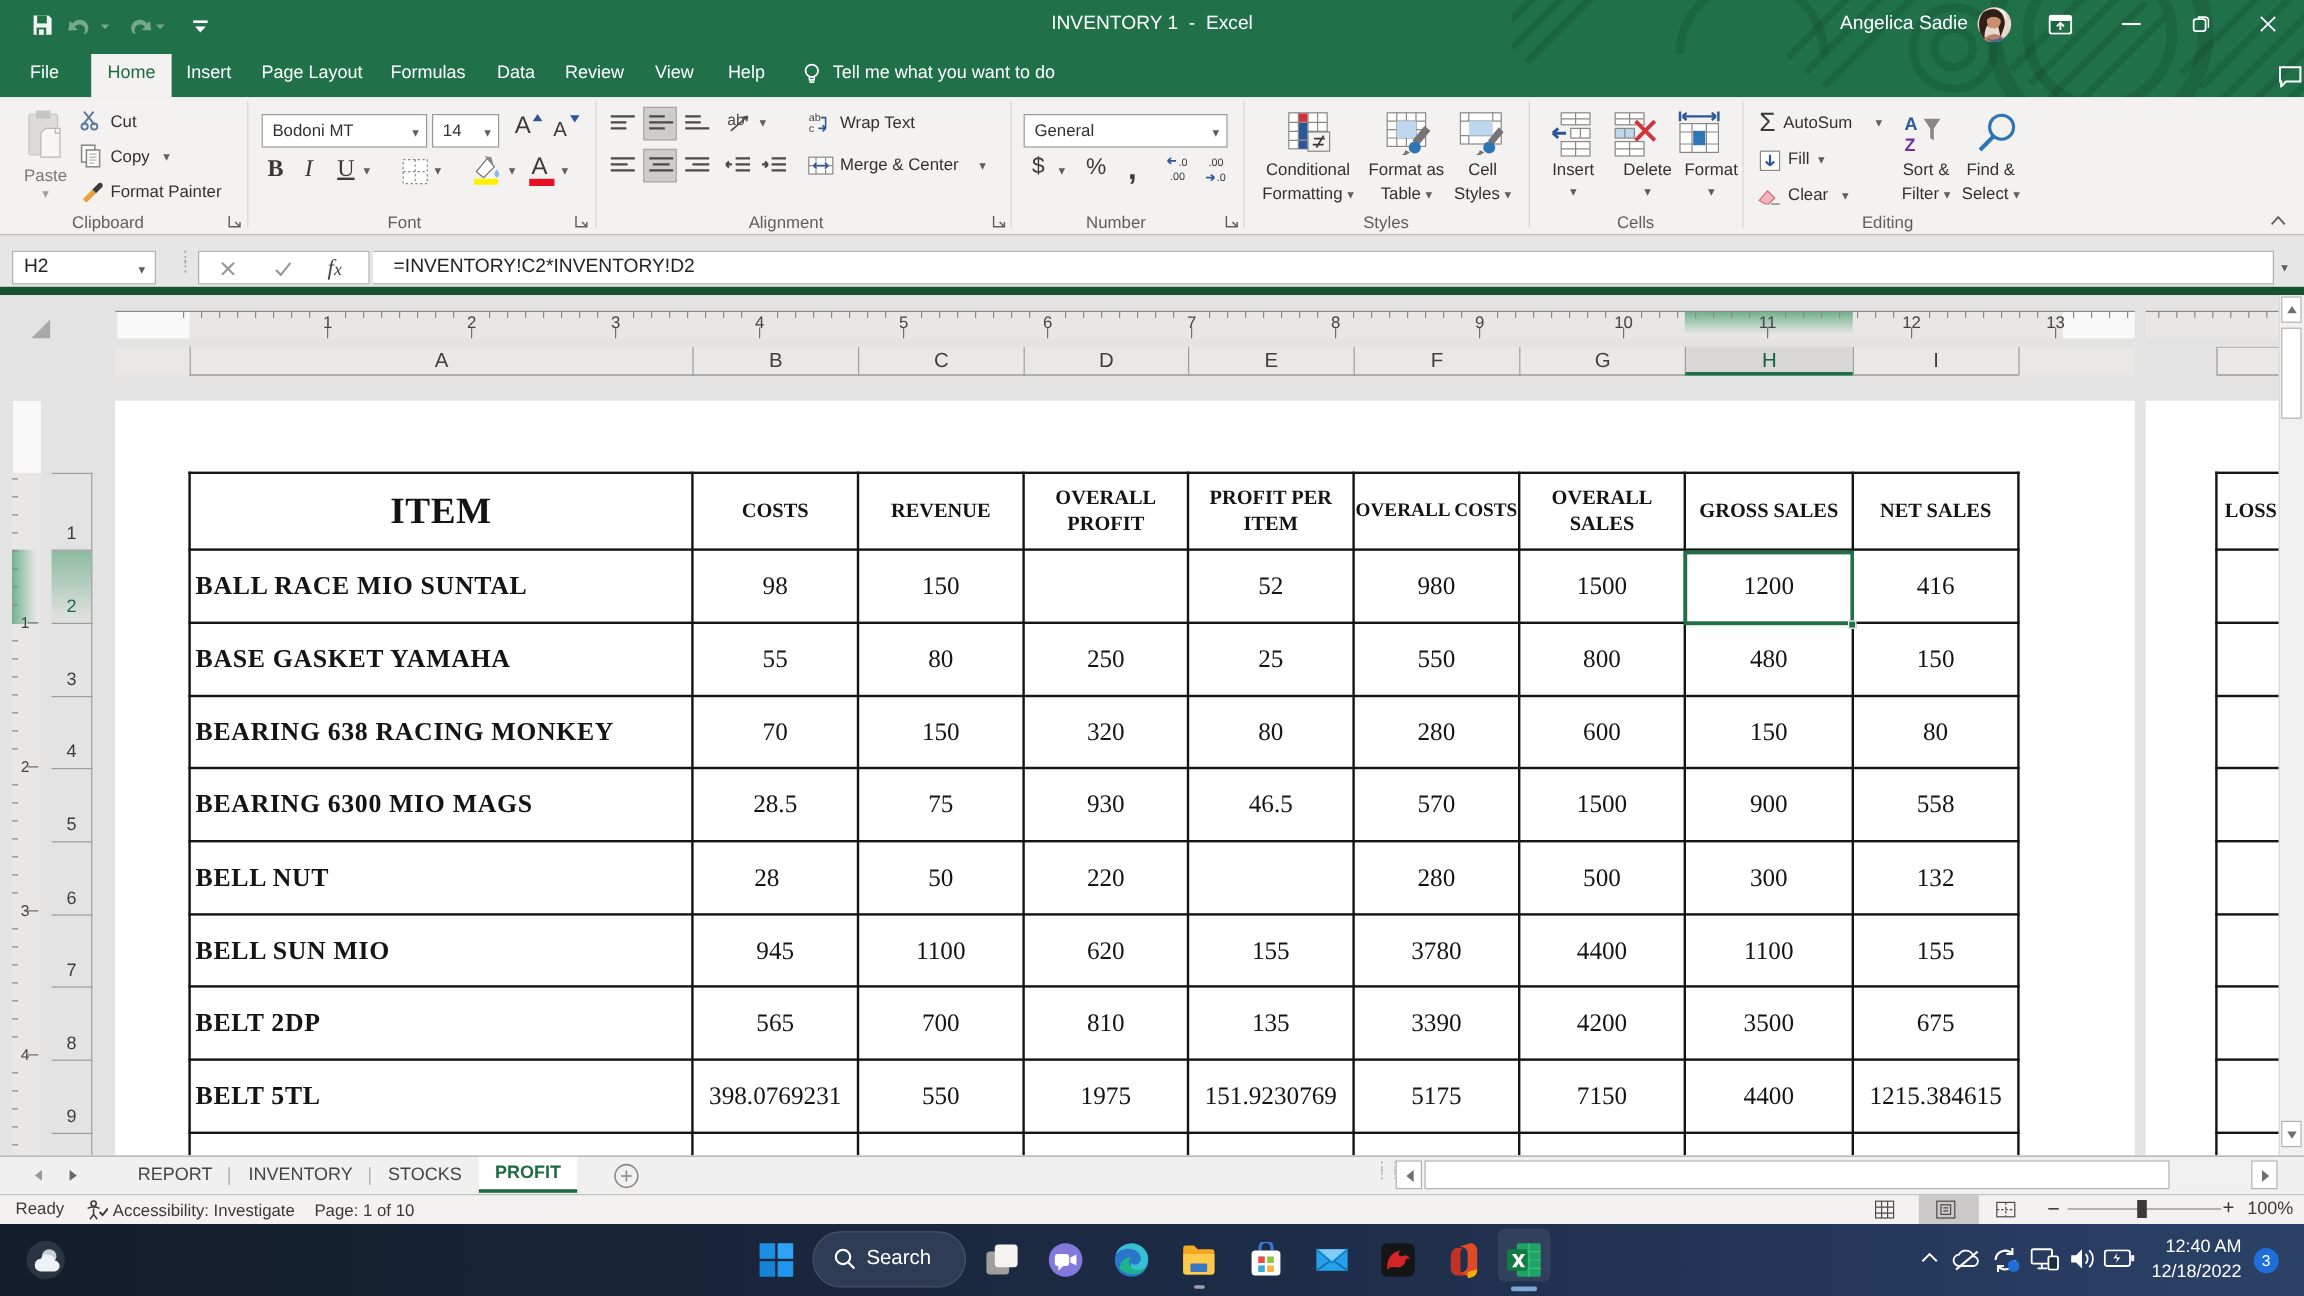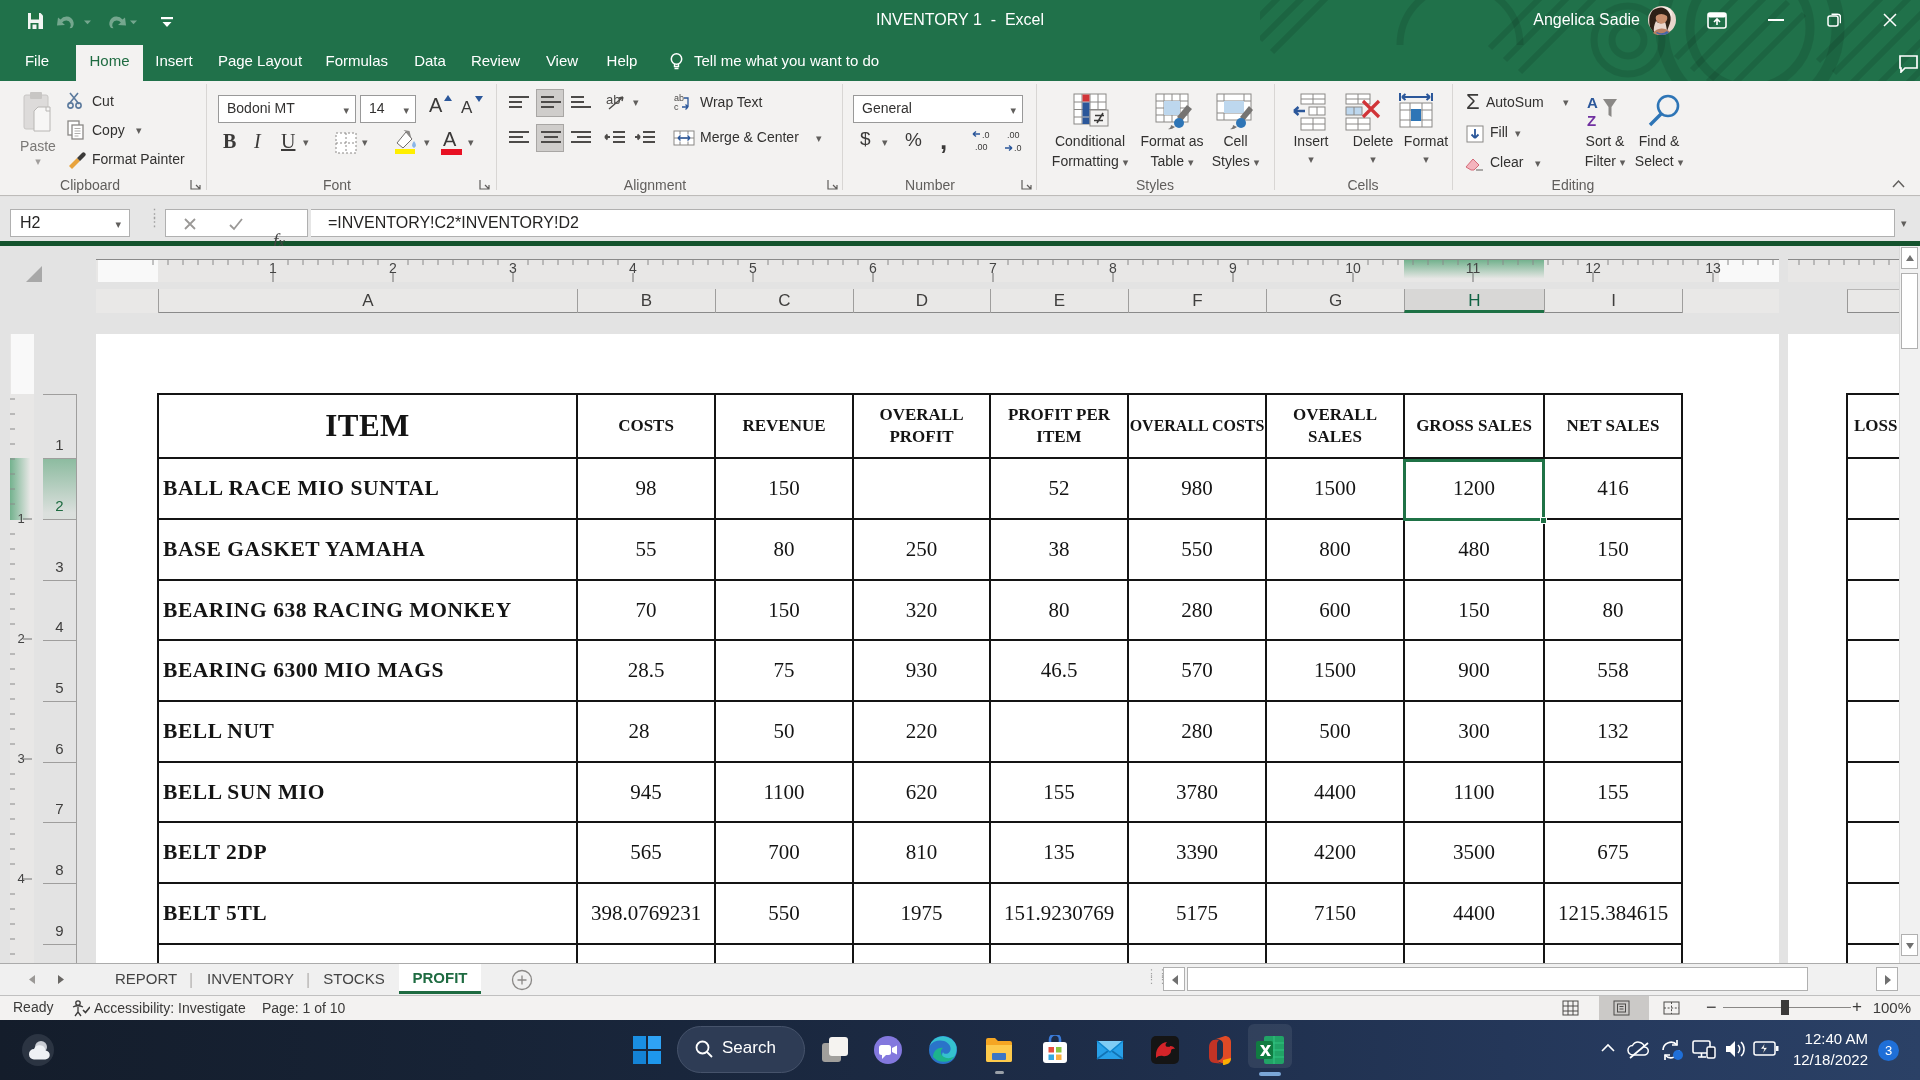--- a/index.html
+++ b/index.html
@@ -11,21 +11,21 @@
 #tabrow { left:0; top:40px; width:1920px; height:41px; background:#20714a; }
 .tab { position:absolute; top:0; height:41px; line-height:41px; color:#fff; font-size:15px; white-space:nowrap; }
 #ribbon { left:0; top:81px; width:1920px; height:115px; background:#f3f2f1; border-bottom:1px solid #bdbbb9; }
 .gsep { position:absolute; top:3px; height:106px; width:1px; background:#d8d6d4; }
 .glabel { position:absolute; top:96px; font-size:14px; color:#605e5c; text-align:center; }
 .launch { position:absolute; top:97px; width:13px; height:13px; }
 .rtxt { font-size:14px; color:#323130; white-space:nowrap; }
 .combo { position:absolute; background:#fff; border:1px solid #999; }
 .ddv { color:#605e5c; font-size:11px; }
 
-#fbar { left:0; top:197px; width:1920px; height:49px; background:#e6e6e6; border-bottom:5px solid #14532d;}
+#fbar { left:0; top:197px; width:1920px; height:49px; background:#e6e6e6; border-bottom:7px solid #14532d;}
 .wbox { position:absolute; background:#fff; border:1px solid #b0b0b0; }
 
 #sheet { left:0; top:246px; width:1920px; height:717px; background:#e3e3e3; overflow:hidden;}
 .page { position:absolute; background:#fff; }
 
 #tabbar { left:0; top:963px; width:1920px; height:32px; background:#f0f0f0; border-top:1px solid #ababab; }
 #statusbar { left:0; top:995px; width:1920px; height:25px; background:#f3f2f1; border-top:1px solid #c0c0c0; font-size:14px; color:#3b3a39;}
 #taskbar { left:0; top:1020px; width:1920px; height:60px; background:linear-gradient(90deg,#141d2b 0%,#172336 25%,#1d2c47 55%,#263a5e 85%,#2b4166 100%); }
 .tbicon { position:absolute; top:15px; width:30px; height:30px; }
 </style>
@@ -409,21 +409,21 @@
       <div class="ddv abs" style="right:8px;top:8px;">▾</div>
     </div>
     <div class="abs" style="left:148px;top:13px;color:#a0a0a0;font-size:13px;letter-spacing:0;line-height:8px;">⋮<br>⋮</div>
     <div class="wbox" style="left:165px;top:12px;width:143px;height:28px;">
       <svg class="abs" style="left:17px;top:7px;width:14px;height:14px" viewBox="0 0 14 14">
           <path d="M2 2 L12 12 M12 2 L2 12" stroke="#9a9896" stroke-width="1.8"></path>
         </svg>
       <svg class="abs" style="left:62px;top:7px;width:16px;height:14px" viewBox="0 0 16 14">
           <path d="M2 8 L6 12 L14 2" stroke="#9a9896" stroke-width="1.8" fill="none"></path>
         </svg>
-      <div class="abs" style="left:107px;top:3px;font-family:'Liberation Serif',serif;font-style:italic;font-size:19px;color:#444;margin-top:17px;">f<i style="font-size:15px;">x</i></div>
+      <div class="abs" style="left:107px;top:3px;font-family:'Liberation Serif',serif;font-style:italic;font-size:19px;color:#444;">f<i style="font-size:15px;">x</i></div>
     </div>
     <div class="wbox" style="left:311px;top:12px;width:1584px;height:28px;border-left:none;">
       <div style="font-size:16px;color:#252423;padding:4px 0 0 17px;">=INVENTORY!C2*INVENTORY!D2</div>
     </div>
     <div class="ddv abs" style="left:1901px;top:20px;">▾</div>
   </div>
   <div class="abs" id="sheet">
 
     <svg class="abs" style="left:25px;top:20px;width:17px;height:16px" viewBox="0 0 17 16">
         <path d="M17 0 V16 H1 z" fill="#a8a8a8"></path>
@@ -707,21 +707,21 @@
         <div class="abs" style="left:715px;top:212px;width:138px;height:61px;display:flex;align-items:center;justify-content:center;font-size:21px;">150</div>
         <div class="abs" style="left:990px;top:212px;width:138px;height:61px;display:flex;align-items:center;justify-content:center;font-size:21px;">52</div>
         <div class="abs" style="left:1128px;top:212px;width:138px;height:61px;display:flex;align-items:center;justify-content:center;font-size:21px;">980</div>
         <div class="abs" style="left:1266px;top:212px;width:138px;height:61px;display:flex;align-items:center;justify-content:center;font-size:21px;">1500</div>
         <div class="abs" style="left:1404px;top:212px;width:140px;height:61px;display:flex;align-items:center;justify-content:center;font-size:21px;">1200</div>
         <div class="abs" style="left:1544px;top:212px;width:138px;height:61px;display:flex;align-items:center;justify-content:center;font-size:21px;">416</div>
         <div class="abs" style="left:163px;top:273px;width:414px;height:61px;display:flex;align-items:center;font-size:21.5px;font-weight:bold;white-space:nowrap;letter-spacing:0.55px;">BASE GASKET YAMAHA</div>
         <div class="abs" style="left:577px;top:273px;width:138px;height:61px;display:flex;align-items:center;justify-content:center;font-size:21px;">55</div>
         <div class="abs" style="left:715px;top:273px;width:138px;height:61px;display:flex;align-items:center;justify-content:center;font-size:21px;">80</div>
         <div class="abs" style="left:853px;top:273px;width:137px;height:61px;display:flex;align-items:center;justify-content:center;font-size:21px;">250</div>
-        <div class="abs" style="left:990px;top:273px;width:138px;height:61px;display:flex;align-items:center;justify-content:center;font-size:21px;">38</div>
+        <div class="abs" style="left:990px;top:273px;width:138px;height:61px;display:flex;align-items:center;justify-content:center;font-size:21px;">25</div>
         <div class="abs" style="left:1128px;top:273px;width:138px;height:61px;display:flex;align-items:center;justify-content:center;font-size:21px;">550</div>
         <div class="abs" style="left:1266px;top:273px;width:138px;height:61px;display:flex;align-items:center;justify-content:center;font-size:21px;">800</div>
         <div class="abs" style="left:1404px;top:273px;width:140px;height:61px;display:flex;align-items:center;justify-content:center;font-size:21px;">480</div>
         <div class="abs" style="left:1544px;top:273px;width:138px;height:61px;display:flex;align-items:center;justify-content:center;font-size:21px;">150</div>
         <div class="abs" style="left:163px;top:334px;width:414px;height:60px;display:flex;align-items:center;font-size:21.5px;font-weight:bold;white-space:nowrap;letter-spacing:0.55px;">BEARING 638 RACING MONKEY</div>
         <div class="abs" style="left:577px;top:334px;width:138px;height:60px;display:flex;align-items:center;justify-content:center;font-size:21px;">70</div>
         <div class="abs" style="left:715px;top:334px;width:138px;height:60px;display:flex;align-items:center;justify-content:center;font-size:21px;">150</div>
         <div class="abs" style="left:853px;top:334px;width:137px;height:60px;display:flex;align-items:center;justify-content:center;font-size:21px;">320</div>
         <div class="abs" style="left:990px;top:334px;width:138px;height:60px;display:flex;align-items:center;justify-content:center;font-size:21px;">80</div>
         <div class="abs" style="left:1128px;top:334px;width:138px;height:60px;display:flex;align-items:center;justify-content:center;font-size:21px;">280</div>

